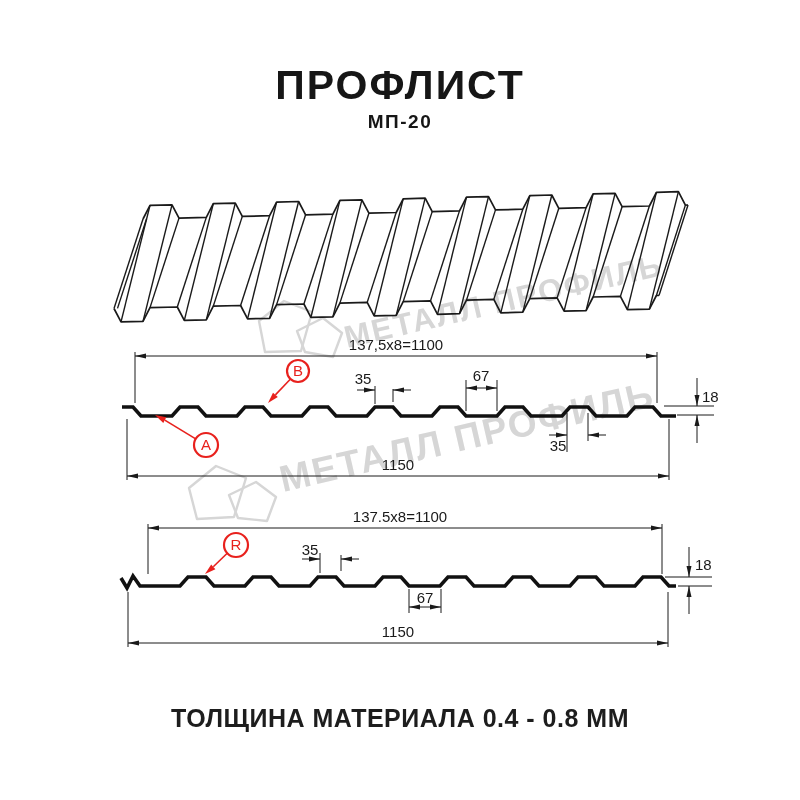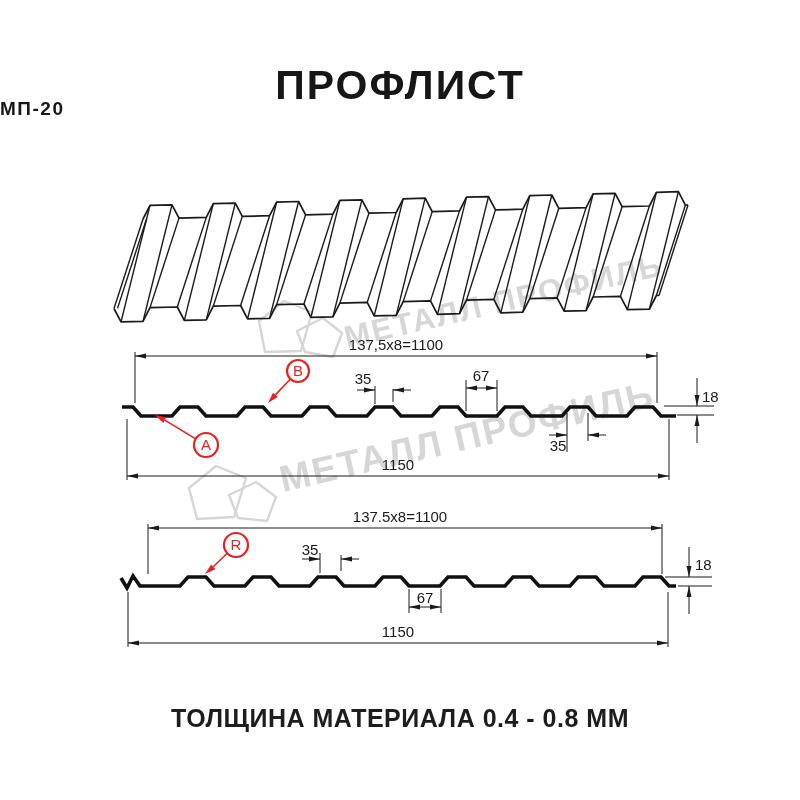--- a/index.html
+++ b/index.html
@@ -1,20 +1,20 @@
 <!DOCTYPE html>
 <html style="--red: #e8211d; --line: #1a1a1a; --wm: #d6d6d6;"><head>
 <meta charset="utf-8">
 <style>
   html,body{margin:0;padding:0;background:#ffffff;}
   .page{position:relative;width:800px;height:800px;background:#fff;overflow:hidden;
         font-family:"Liberation Sans",sans-serif;}
   .title{position:absolute;top:62px;left:0;width:800px;text-align:center;
          font-size:41px;font-weight:700;letter-spacing:2px;color:#161616;}
-  .subtitle{position:absolute;top:98px;left:0;width:800px;text-align:left;
+  .subtitle{position:absolute;top:111px;left:0;width:800px;text-align:center;
          font-size:19px;font-weight:700;letter-spacing:1.5px;color:#161616;}
   .footer{position:absolute;top:704px;left:0;width:800px;text-align:center;
          font-size:25px;font-weight:700;letter-spacing:0.5px;color:#1d1d1d;}
   svg{position:absolute;top:0;left:0;}
   .thin{stroke:var(--line,#1a1a1a);stroke-width:1;fill:none;}
   .thick{stroke:#111;stroke-width:3.6;fill:none;}
   .persp{stroke:var(--line,#1a1a1a);stroke-width:1.7;fill:none;stroke-linejoin:round;}
   .persp2{stroke:var(--line,#1a1a1a);stroke-width:1.4;fill:none;}
   .head{fill:var(--line,#1a1a1a);stroke:none;}
   .dimtext{fill:var(--line,#1a1a1a);font-size:15px;font-family:"Liberation Sans",sans-serif;}

